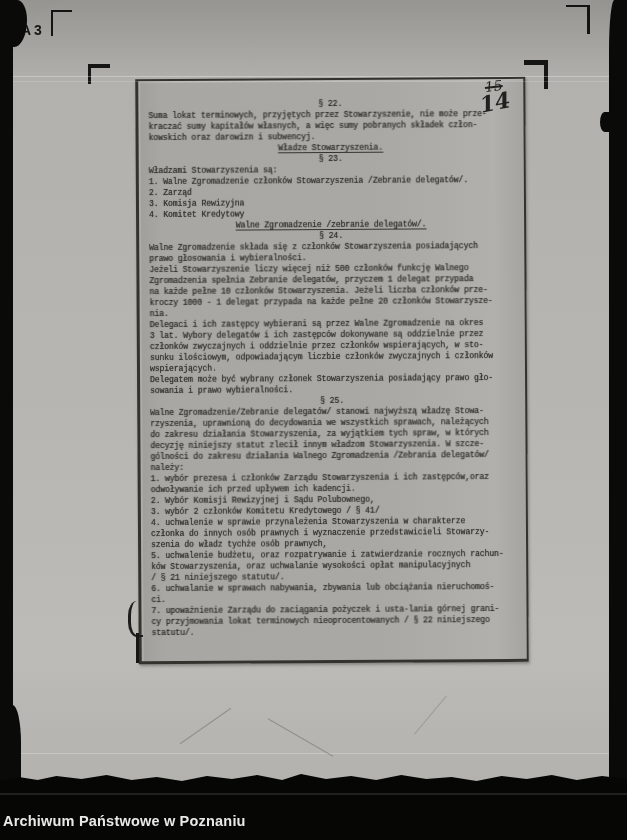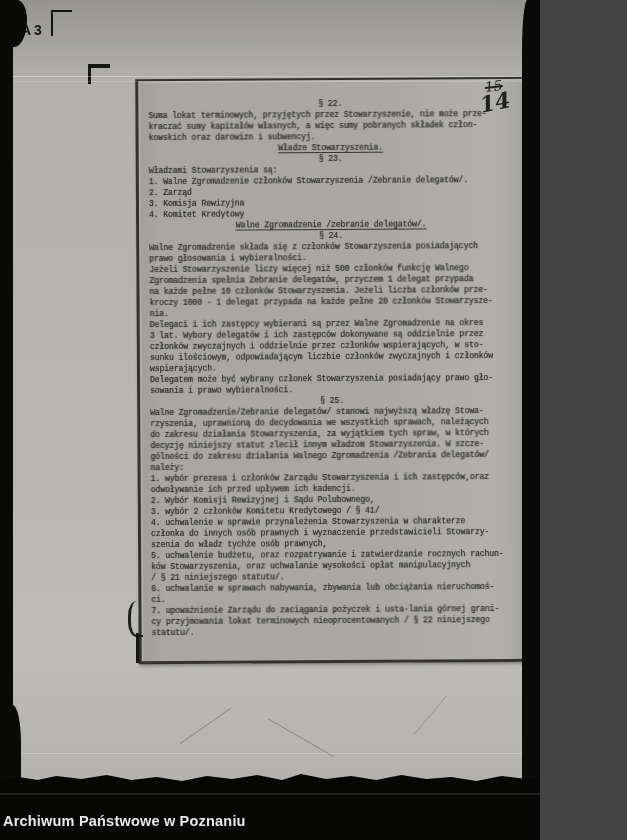--- a/index.html
+++ b/index.html
@@ -1,17 +1,17 @@
 <!DOCTYPE html>
 <html><head>
 <meta charset="utf-8">
 <style>
   html,body{margin:0;padding:0;background:#444;}
   #frame{
-    position:relative;width:540px;height:840px;overflow:hidden;
+    position:relative;width:627px;height:840px;overflow:hidden;
     background:linear-gradient(180deg,#a7a6a2 0%,#b2b1ad 10%,#b6b5b1 45%,#bcbbb7 78%,#b3b2ae 93%);
     font-family:"Liberation Sans",sans-serif;
   }
   
   .edge{position:absolute;background:#0a0a09;}
   #edge-left{left:0;top:0;width:13px;height:790px;}
   #edge-left-blob{left:0;top:0;width:27px;height:47px;border-radius:0 48% 62% 0 / 0 55% 75% 0;}
   #edge-left-foot{left:0;top:705px;width:21px;height:95px;border-radius:0 40% 0 0;}
   #edge-right{right:0;top:0;width:18px;height:840px;border-radius:30% 0 0 0/6% 0 0 0;}
   #edge-right-nub{left:600px;top:112px;width:9px;height:20px;border-radius:60% 0 0 60%;}

